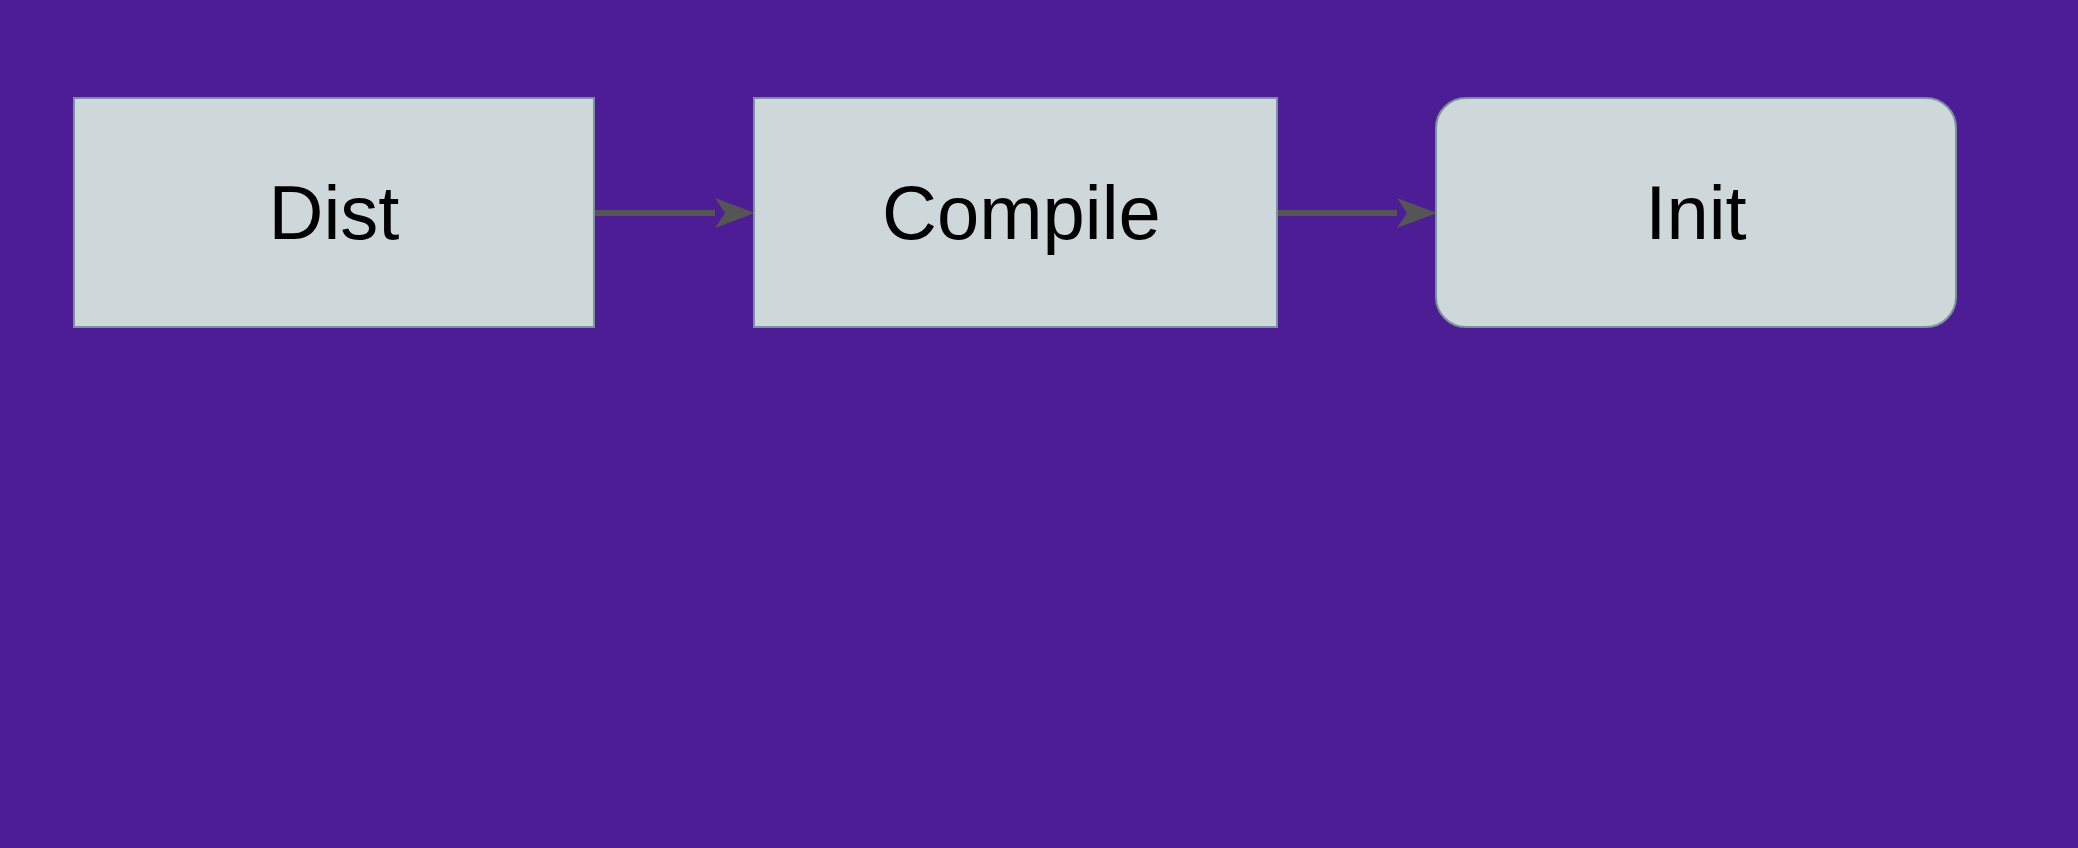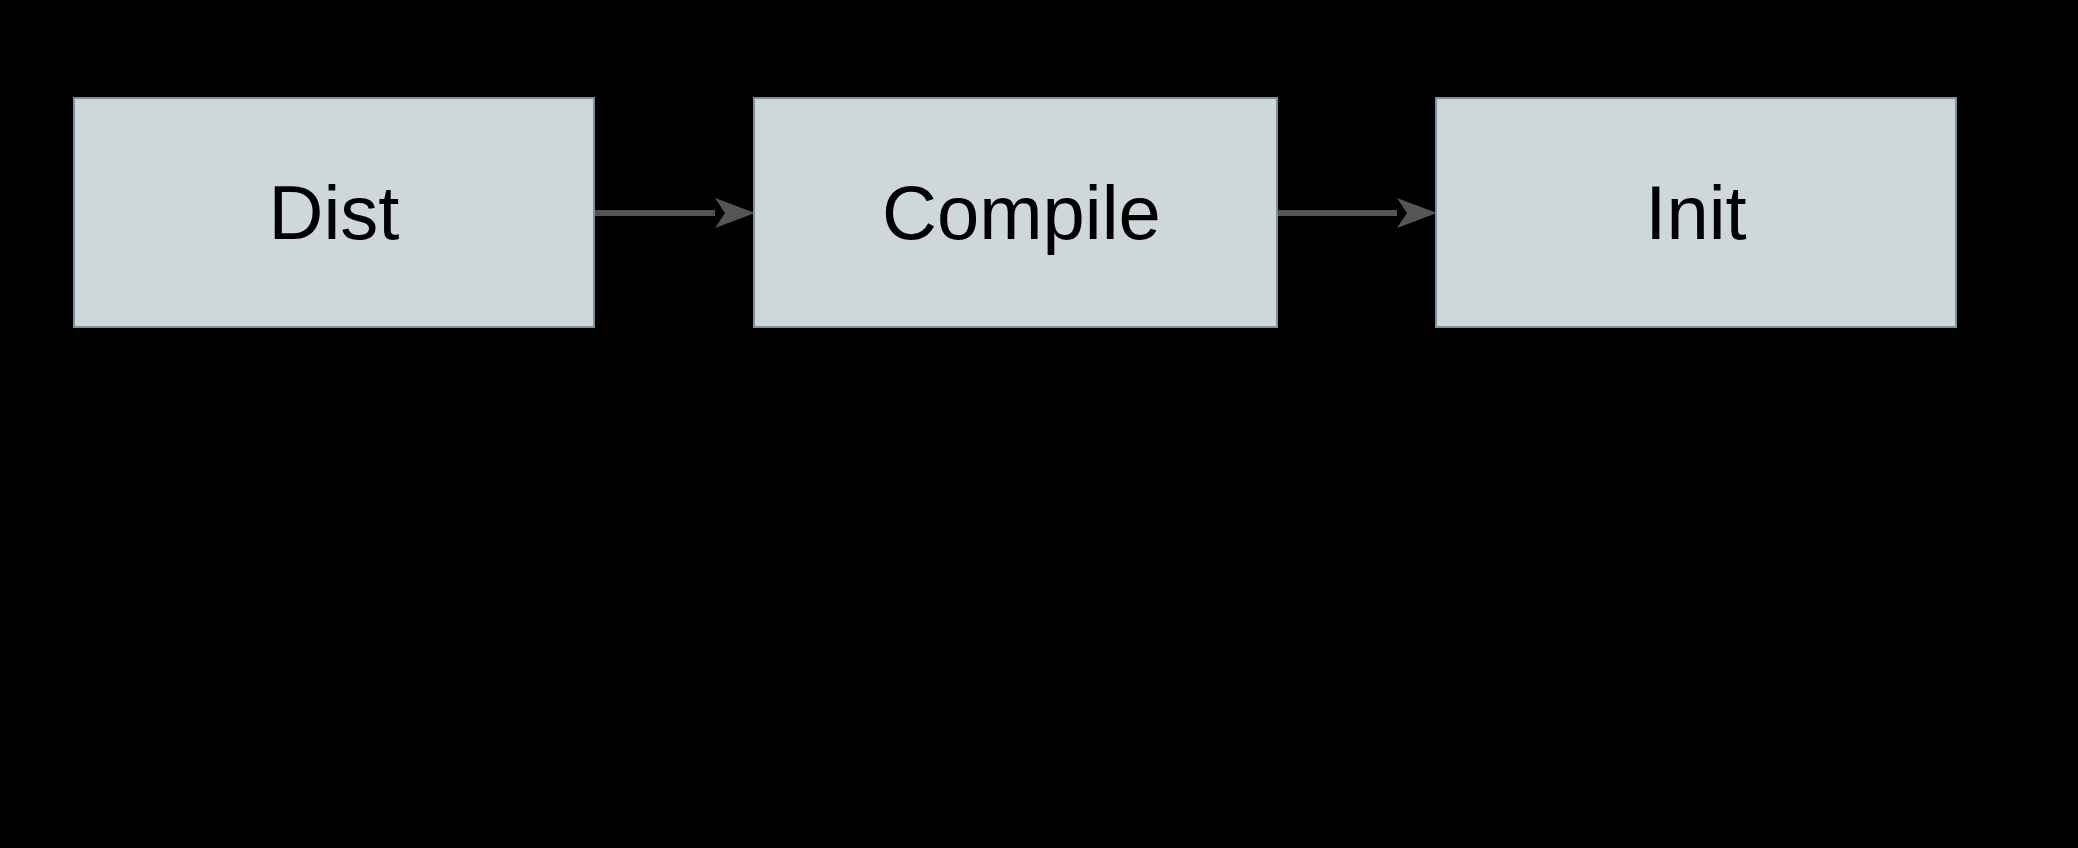--- a/index.html
+++ b/index.html
@@ -8,21 +8,21 @@
     padding: 0;
     background: #ffffff;
   }
   body {
     font-family: "Liberation Sans", sans-serif;
   }
   #canvas {
     position: relative;
     width: 2078px;
     height: 848px;
-    background: #000000;
+    background: #4c1d95;
     overflow: hidden;
   }
   .node {
     position: absolute;
     box-sizing: border-box;
     background: #ced8db;
     border: 2px solid #7b919c;
     display: flex;
     align-items: center;
     justify-content: center;
@@ -45,21 +45,21 @@
     height: 848px;
     pointer-events: none;
   }
   .edge-layer svg {
     display: block;
     overflow: visible;
   }
   
   #node-dist    { left: 73px;   top: 97px;  width: 522px; height: 231px; }
   #node-compile { left: 753px;  top: 97px;  width: 525px; height: 231px; padding-left: 12px; }
-  #node-init    { left: 1435px; top: 97px;  width: 522px; height: 231px; }
+  #node-init    { left: 1435px; top: 97px;  width: 522px; height: 231px; border-radius: 31px; }
   #node-clean   { left: 753px;  top: 512px; width: 469px; height: 231px; }
 </style>
 </head>
 <body>
 
 <div id="canvas">
 
   <div class="edge-layer">
     <svg width="2078" height="848" viewBox="0 0 2078 848" xmlns="http://www.w3.org/2000/svg">
       <defs>

